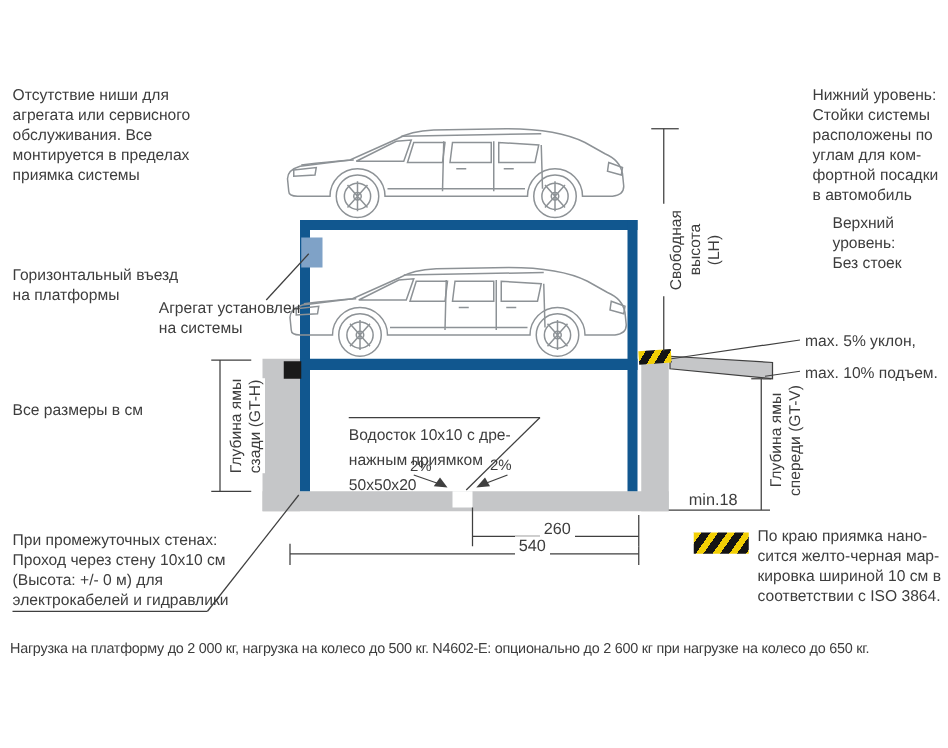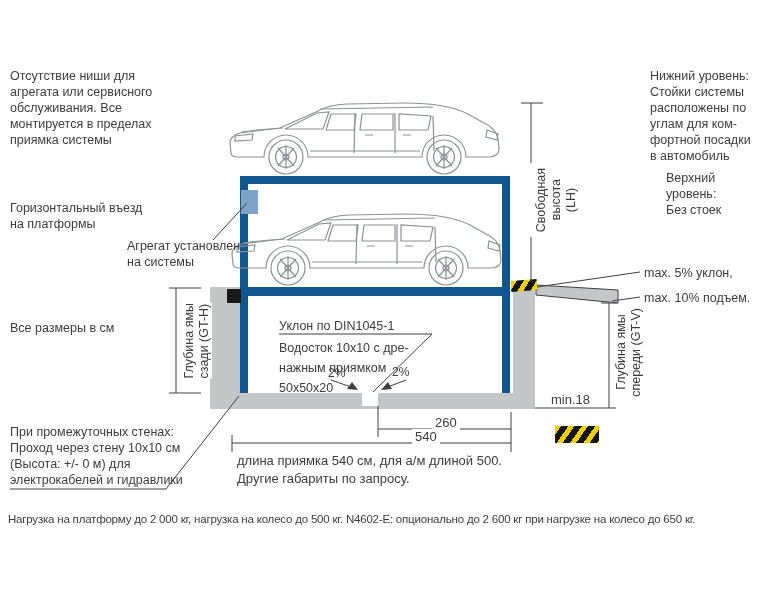--- a/index.html
+++ b/index.html
@@ -125,64 +125,65 @@
 
     <line x1="640" y1="272" x2="537" y2="287"></line>
     <line x1="640" y1="297" x2="612" y2="301"></line>
   </svg>
 
   <div class="note" style="left:10px;top:68px;">Отсутствие ниши для
 агрегата или сервисного
 обслуживания. Все
 монтируется в пределах
 приямка системы</div>
-  <div class="note" style="left:10px;top:200px;">Горизонтальный въезд
+  <div class="note" style="left:10px;top:212px;">Горизонтальный въезд
 на платформы</div>
   <div class="note" style="left:10px;top:320px;">Все размеры в см</div>
   <div class="note" style="left:10px;top:424px;">При промежуточных стенах:
 Проход через стену 10x10 см
 (Высота: +/- 0 м) для
 электрокабелей и гидравлики</div>
 
   <div class="note" style="left:127px;top:238px;">Агрегат установлен
 на системы</div>
 
   <div class="note" style="left:650px;top:68px;">Нижний уровень:
 Стойки системы
 расположены по
 углам для ком-
 фортной посадки
 в автомобиль</div>
   <div class="note" style="left:650px;top:170px;margin-left:16px;">Верхний уровень:
 Без стоек</div>
   <div class="note" style="left:644px;top:265px;">max. 5% уклон,</div>
   <div class="note" style="left:644px;top:290px;">max. 10% подъем.</div>
+  <div class="note" style="left:606px;top:421px;">По краю приямка нано-
+сится желто-черная мар-
+кировка шириной 10 см в
+соответствии с ISO 3864.</div>
 
   <div class="vlabel" style="left:180px;top:290px;width:34px;height:102px;">
     <span>Глубина ямы
 сзади (GT-H)</span>
   </div>
   <div class="vlabel" style="left:533px;top:158px;width:46px;height:84px;">
     <span>Свободная
 высота
 (LH)</span>
   </div>
   <div class="vlabel" style="left:612px;top:300px;width:34px;height:104px;">
     <span>Глубина ямы
 спереди (GT-V)</span>
   </div>
 
-  <div class="pitnote" style="left:279px;top:316px;">Уклон по DIN1045-1</div>
   <div class="pitnote" style="left:279px;top:338px;">Водосток 10x10 с дре-
 нажным приямком
 50x50x20</div>
   <div class="note" style="left:328px;top:365px;font-size:12px;">2%</div>
   <div class="note" style="left:392px;top:364px;font-size:12px;">2%</div>
 
   <div class="dimtxt" style="left:412px;top:429px;">540</div>
   <div class="dimtxt" style="left:432px;top:415px;">260</div>
   <div class="dimtxt" style="left:550px;top:392px;padding:0 1px;">min.18</div>
 
-  <div class="note" style="left:237px;top:452px;font-size:13px;line-height:17.5px;">длина приямка 540 см, для а/м длиной 500.
-Другие габариты по запросу.</div>
   <div class="note" style="left:8px;top:511px;font-size:11.5px;letter-spacing:-0.2px;white-space:nowrap;">Нагрузка на платформу до 2 000 кг, нагрузка на колесо до 500 кг. N4602-E: опционально до 2 600 кг при нагрузке на колесо до 650 кг.</div>
 
 </div>
 
 </body></html>

